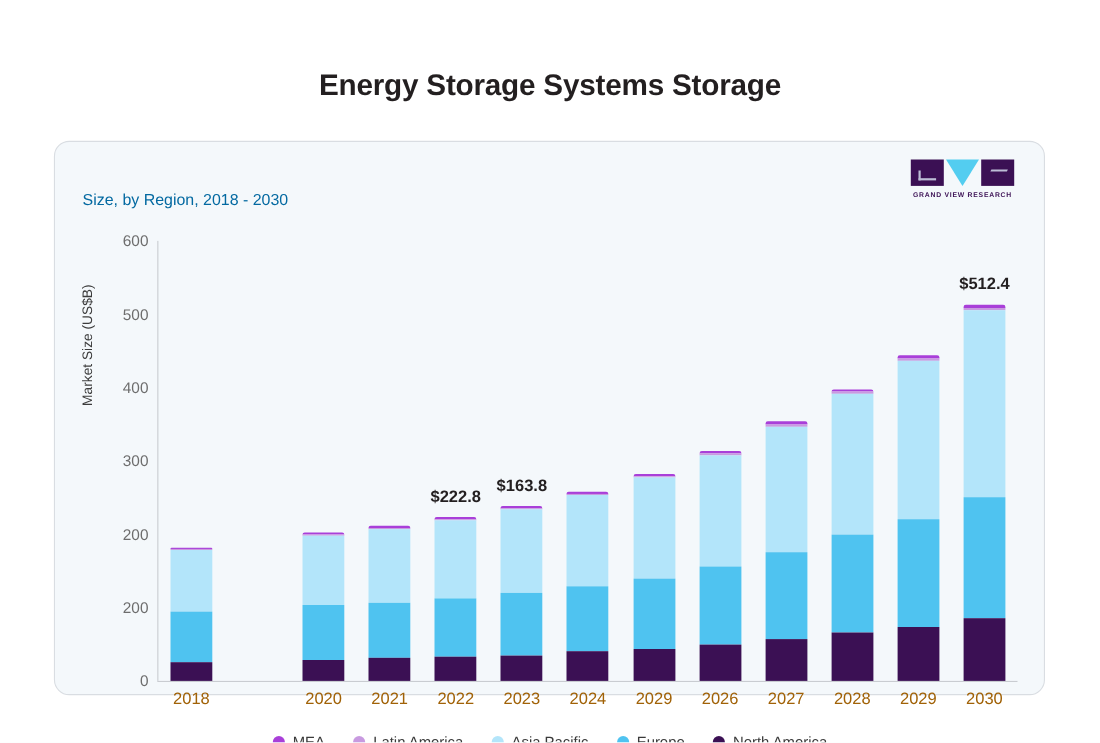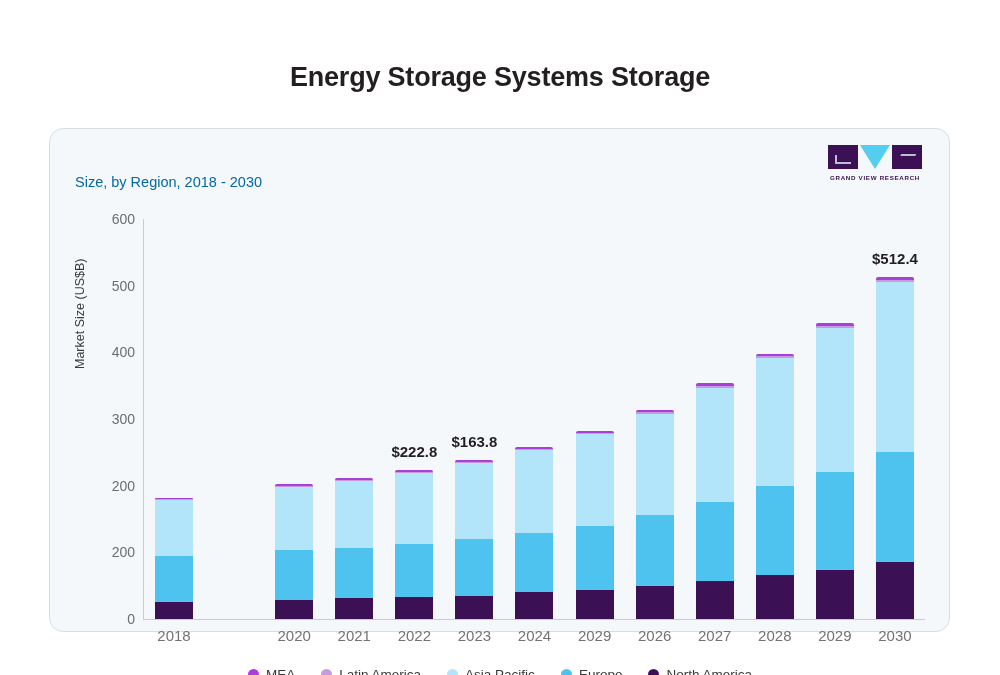--- a/index.html
+++ b/index.html
@@ -163,21 +163,21 @@
     font-weight: bold;
     color: #231f20;
     white-space: nowrap;
   }
   .x-label {
     position: absolute;
     top: 408px;
     left: 50%;
     transform: translateX(-50%);
     font-size: 15px;
-    color: #737373;
+    color: #a16207;
     white-space: nowrap;
   }
 
   
   .legend {
     position: absolute;
     left: 0; right: 0;
     top: 448px;
     display: flex;
     justify-content: center;

